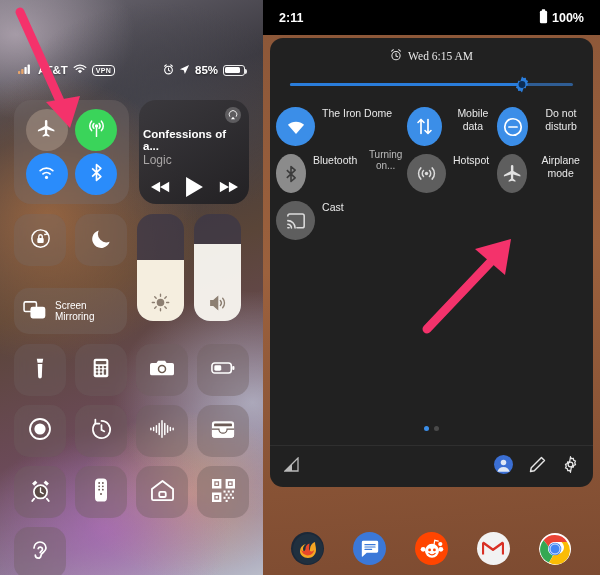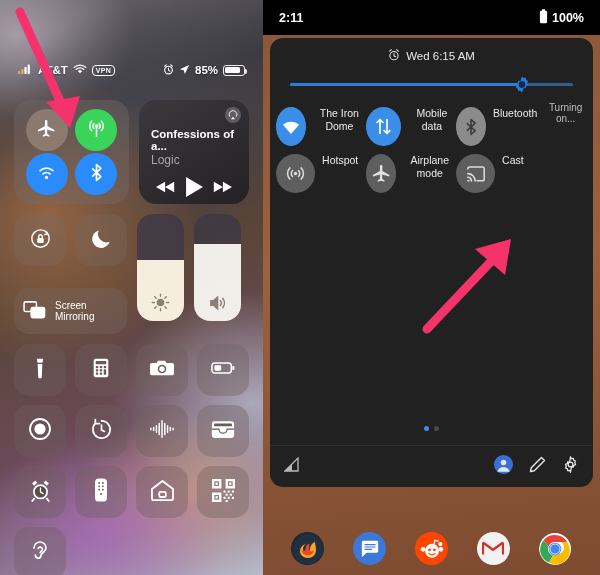--- a/index.html
+++ b/index.html
@@ -46,21 +46,21 @@
   .mod{ background:rgba(120,110,110,.36); backdrop-filter:blur(8px);
     border-radius:17px; }
   .conn{ width:115px; height:104px; padding:9px; display:grid;
     grid-template-columns:1fr 1fr; gap:2px; place-items:center; }
   .circ{ width:42px; height:42px; border-radius:50%;
     display:flex; align-items:center; justify-content:center; color:#fff; }
   .circ.off{ background:rgba(170,150,135,.55); }
   .circ.green{ background:#3ad45a; }
   .circ.blue{ background:#2a8cfb; }
 
-  .np{ flex:1; height:104px; border-radius:17px; padding:10px 12px;
+  .np{ flex:1; height:104px; border-radius:17px; padding:10px 4px;
     background:linear-gradient(150deg, rgba(58,56,60,.93), rgba(32,31,34,.95));
     position:relative; color:#fff; }
   .np-title{ font-size:11.5px; font-weight:bold; margin-top:18px; }
   .np-artist{ font-size:12px; color:#a8a5a5; text-align:left; margin-top:1px; }
   .np-ctrl{ display:flex; justify-content:space-around; align-items:center;
     margin-top:10px; }
   .airplay{ position:absolute; top:7px; right:8px; width:16px; height:16px;
     border-radius:50%; background:rgba(255,255,255,.22);
     display:flex; align-items:center; justify-content:center; }
 
@@ -90,21 +90,21 @@
   .android{ position:relative; width:365px; height:575px; overflow:hidden;
     background:linear-gradient(175deg,#8a5638 0%,#9c613d 45%,#7d4b31 100%); }
   .and-status{ height:35px; background:#000; color:#fff;
     display:flex; align-items:center; justify-content:space-between;
     padding:0 16px; font-size:12.5px; font-weight:bold; }
   .and-batt{ display:flex; align-items:center; gap:4px; }
 
   .qs-panel{ position:absolute; top:38px; left:7px; right:7px; bottom:88px;
     background:#212121; border-radius:13px; display:flex; flex-direction:column; }
   .qs-head{ display:flex; align-items:center; justify-content:center;
-    gap:6px; color:#e8e8e8; font-size:11.5px; padding-top:11px; font-weight:500; }
+    gap:6px; color:#e8e8e8; font-size:11.5px; padding-top:11px; font-weight:500;font-family:Liberation Serif, serif; }
   .bright{ margin:14px 20px 0; position:relative; height:14px; }
   .bright .track{ position:absolute; top:6px; left:0; right:0; height:2.5px;
     background:#2f5d94; border-radius:2px; }
   .bright .fill{ position:absolute; top:6px; left:0; height:2.5px;
     background:#2a7ddb; border-radius:2px; }
   .bright .knob{ position:absolute; top:-1px; width:17px; height:17px;
     transform:translateX(-50%); }
 
   .qs-grid{ display:grid; grid-template-columns:repeat(3,1fr);
     row-gap:8px; padding:16px 6px 0; }
@@ -484,20 +484,29 @@
         <div class="qs-tile">
           <div class="qs-ic on">
             <svg width="21" height="21" viewBox="0 0 24 24" fill="none" stroke="#fff" stroke-width="1.9" stroke-linecap="round" stroke-linejoin="round">
                 <path d="M8 20V4M4.6 7.4 8 4l3.4 3.4"></path>
                 <path d="M16 4v16M12.6 16.6 16 20l3.4-3.4"></path>
               </svg>
           </div>
           <div class="qs-lbl">Mobile data</div>
         </div>
 
+        <div class="qs-tile">
+          <div class="qs-ic on">
+            <svg width="22" height="22" viewBox="0 0 24 24" fill="none" stroke="#fff" stroke-width="1.9">
+                <circle cx="12" cy="12" r="9"></circle>
+                <path d="M7.6 12h8.8" stroke-linecap="round"></path>
+              </svg>
+          </div>
+          <div class="qs-lbl">Do not disturb</div>
+        </div>
 
 
         <div class="qs-tile">
           <div class="qs-ic off">
             <svg width="20" height="20" viewBox="0 0 24 24" fill="none" stroke="#3b3b3b" stroke-width="1.9" stroke-linejoin="round">
                 <path d="M7 7.3 17 16.6 12 21V3l5 4.4L7 16.6"></path>
               </svg>
           </div>
           <div class="qs-lbl">Bluetooth</div>
           <div class="qs-sub" style="margin-top:-5px;">Turning on...</div>

